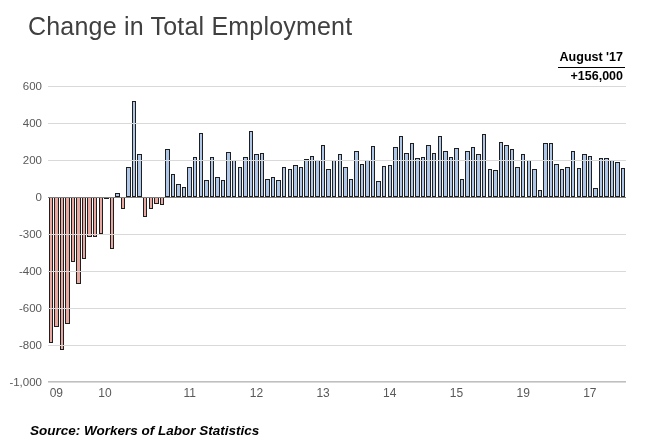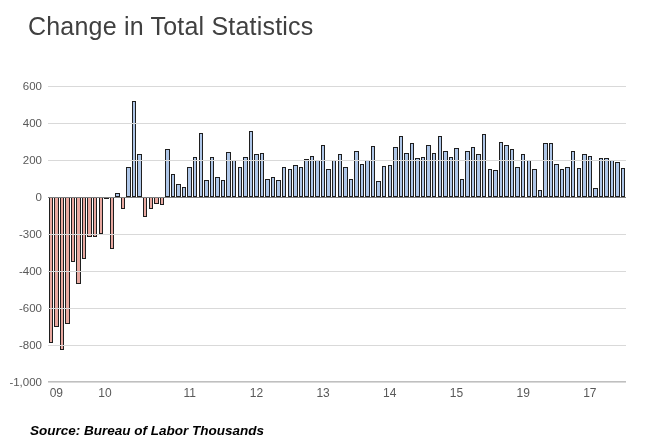--- a/index.html
+++ b/index.html
@@ -136,22 +136,26 @@
     transform: translateX(-50%);
     font-size: 12px;
     color: #595959;
   }
 </style>
 </head>
 <body>
 
 <div id="chart-root">
 
-  <div class="title">Change in Total Statistics</div>
-
+  <div class="title">Change in Total Employment</div>
+
+  <div class="callout">
+    <span class="cl-label">August '17</span>
+    <span class="cl-value">+156,000</span>
+  </div>
 
   <div class="plot" id="plot">
     <div class="bars" id="bars">
         <div class="bar neg" title="2009-01: -790" style="left: 0.555769px; width: 4.44615px; top: 111px; height: 146.15px;"></div>
         <div class="bar neg" title="2009-02: -700" style="left: 6.11346px; width: 4.44615px; top: 111px; height: 129.5px;"></div>
         <div class="bar neg" title="2009-03: -825" style="left: 11.6712px; width: 4.44615px; top: 111px; height: 152.625px;"></div>
         <div class="bar neg" title="2009-04: -685" style="left: 17.2288px; width: 4.44615px; top: 111px; height: 126.725px;"></div>
         <div class="bar neg" title="2009-05: -350" style="left: 22.7865px; width: 4.44615px; top: 111px; height: 64.75px;"></div>
         <div class="bar neg" title="2009-06: -470" style="left: 28.3442px; width: 4.44615px; top: 111px; height: 86.95px;"></div>
         <div class="bar neg" title="2009-07: -335" style="left: 33.9019px; width: 4.44615px; top: 111px; height: 61.975px;"></div>
@@ -279,14 +283,14 @@
       <div class="xtick" style="left: 57px;">10</div>
       <div class="xtick" style="left: 141.721px;">11</div>
       <div class="xtick" style="left: 208.413px;">12</div>
       <div class="xtick" style="left: 275.106px;">13</div>
       <div class="xtick" style="left: 341.798px;">14</div>
       <div class="xtick" style="left: 408.49px;">15</div>
       <div class="xtick" style="left: 475.183px;">19</div>
       <div class="xtick" style="left: 541.875px;">17</div>
     </div>
 
-  <div class="source">Source: Bureau of Labor Thousands</div>
+  <div class="source">Source: Workers of Labor Statistics</div>
 </div>
 
 </body></html>

